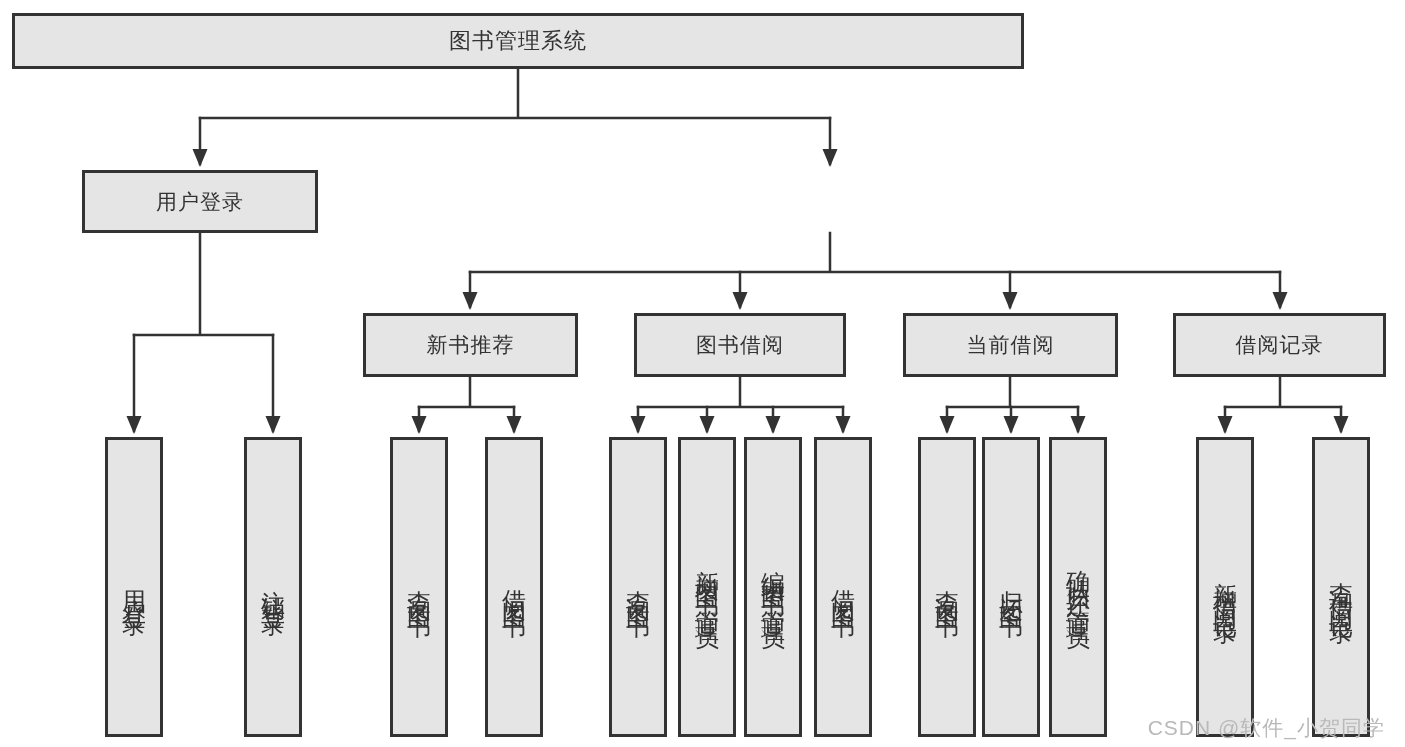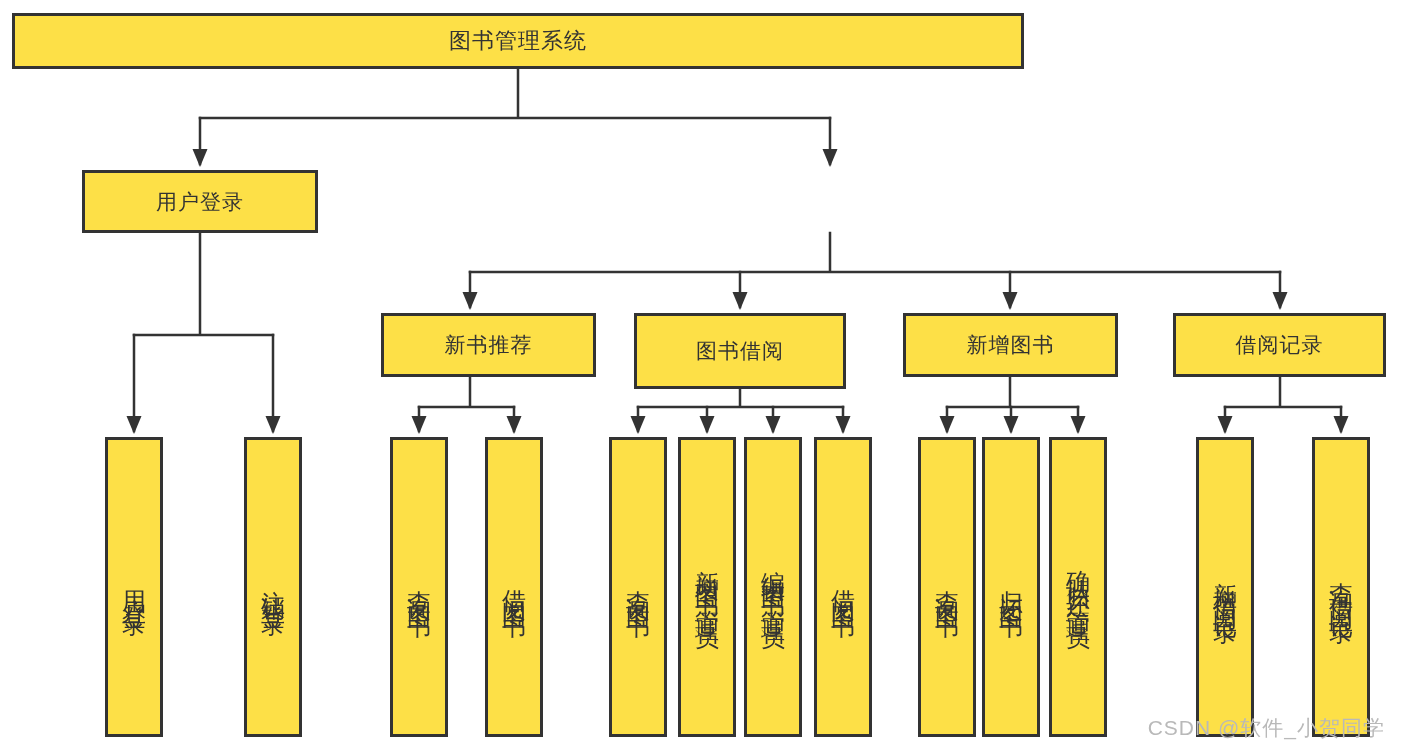--- a/index.html
+++ b/index.html
@@ -9,21 +9,21 @@
     background:#ffffff;
     font-family:"Liberation Sans","DejaVu Sans",sans-serif;
     color:#333333;
     overflow:hidden;
   }
   #wires{position:absolute;left:0;top:0;width:1405px;height:747px;}
   .node{
     position:absolute;
     box-sizing:border-box;
     border:3px solid #333333;
-    background:#fde047;
+    background:#e5e5e5;
     display:flex;
     align-items:center;
     justify-content:center;
     text-align:center;
   }
   .h-node{font-size:21px;letter-spacing:1px;}
   .root-node{font-size:22px;}
   .v-node span{
     writing-mode:vertical-rl;
     text-orientation:mixed;
@@ -88,23 +88,23 @@
       <path d="M1280,377 V407 M1225,407 H1341"></path>
       <path d="M1225,407 V431" marker-end="url(#arrow)"></path>
       <path d="M1341,407 V431" marker-end="url(#arrow)"></path>
     </g>
   </svg>
 
   <div class="node h-node root-node" style="left:12px;top:13px;width:1012px;height:56px;">图书管理系统</div>
 
   <div class="node h-node" style="left:82px;top:170px;width:236px;height:63px;">用户登录</div>
 
-  <div class="node h-node" style="left:363px;top:313px;width:215px;height:64px;margin-left:18px;">新书推荐</div>
-  <div class="node h-node" style="left:634px;top:313px;width:212px;height:76px;">图书借阅</div>
-  <div class="node h-node" style="left:903px;top:313px;width:215px;height:64px;">新增图书</div>
+  <div class="node h-node" style="left:363px;top:313px;width:215px;height:64px;">新书推荐</div>
+  <div class="node h-node" style="left:634px;top:313px;width:212px;height:64px;">图书借阅</div>
+  <div class="node h-node" style="left:903px;top:313px;width:215px;height:64px;">当前借阅</div>
   <div class="node h-node" style="left:1173px;top:313px;width:213px;height:64px;">借阅记录</div>
 
   <div class="node v-node" style="left:105px;top:437px;width:58px;height:300px;">
     <span>用户登录</span>
     </div>
   <div class="node v-node" style="left:244px;top:437px;width:58px;height:300px;">
     <span>注销登录</span>
     </div>
 
   <div class="node v-node" style="left:390px;top:437px;width:58px;height:300px;">

